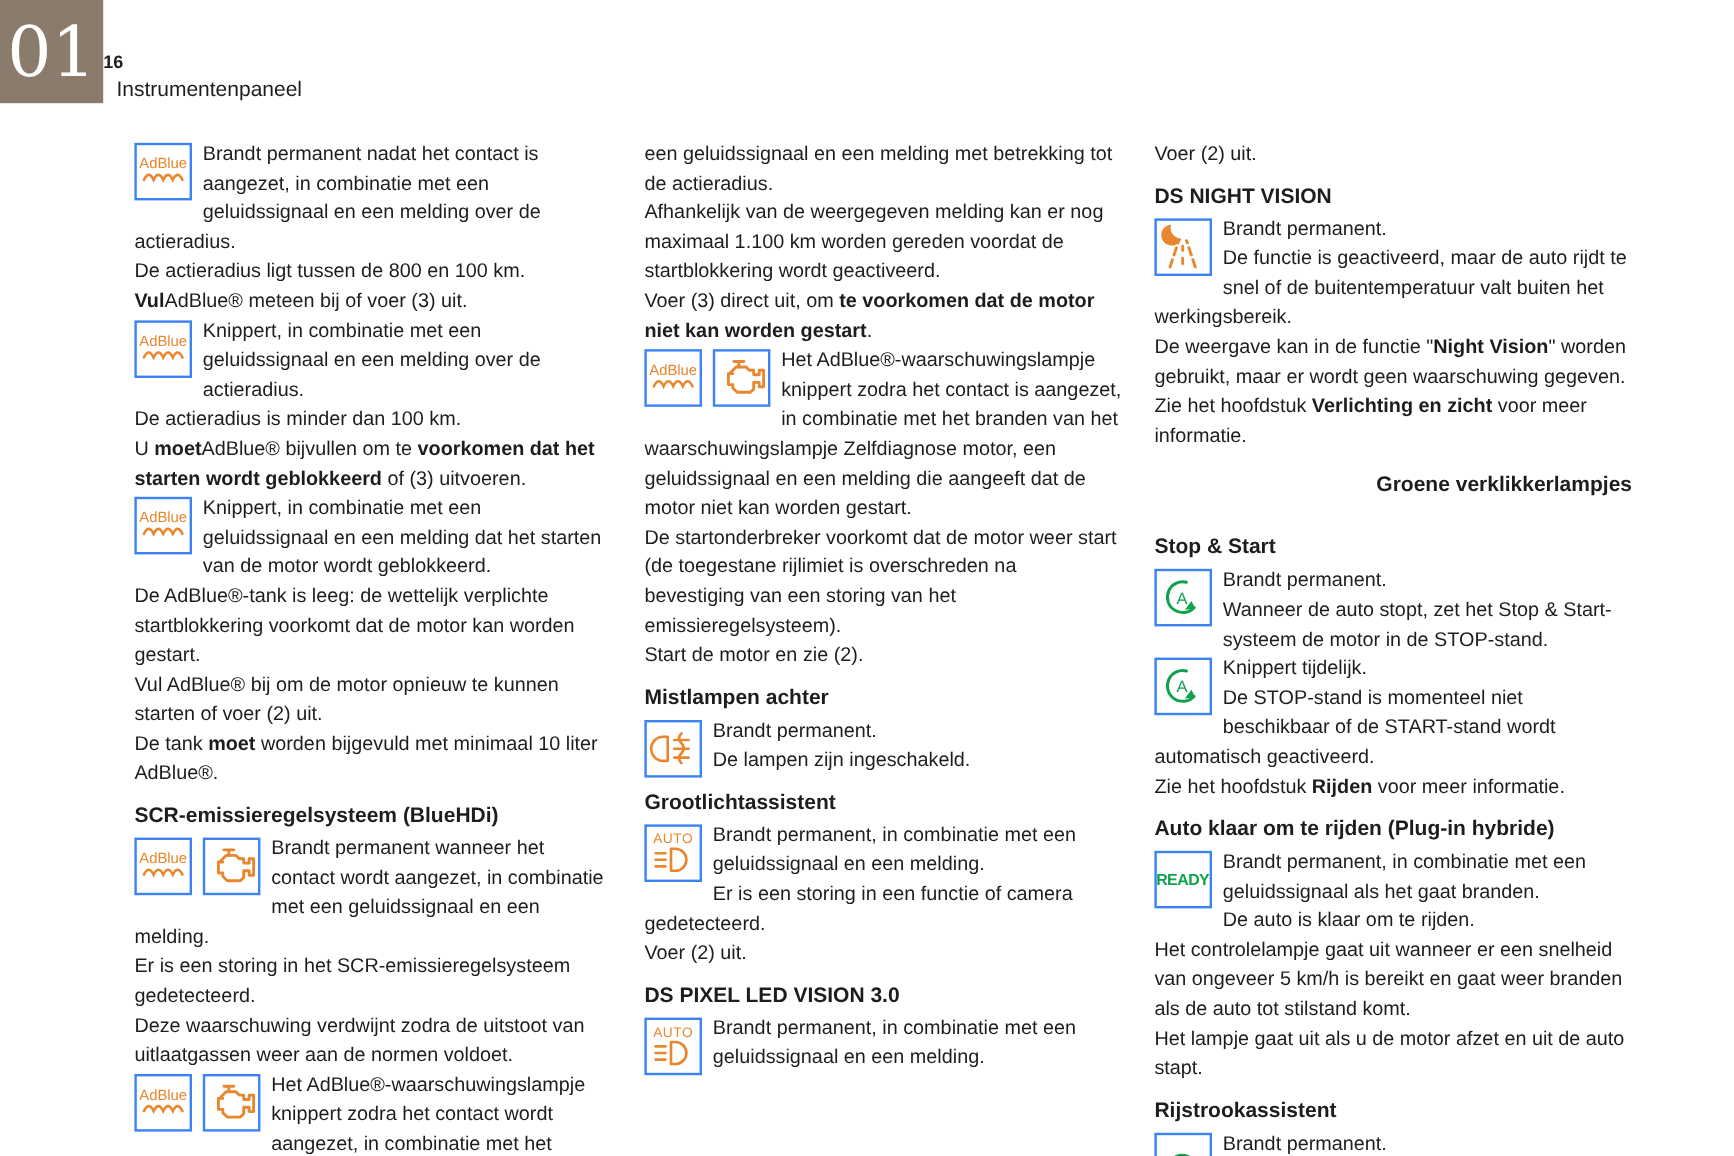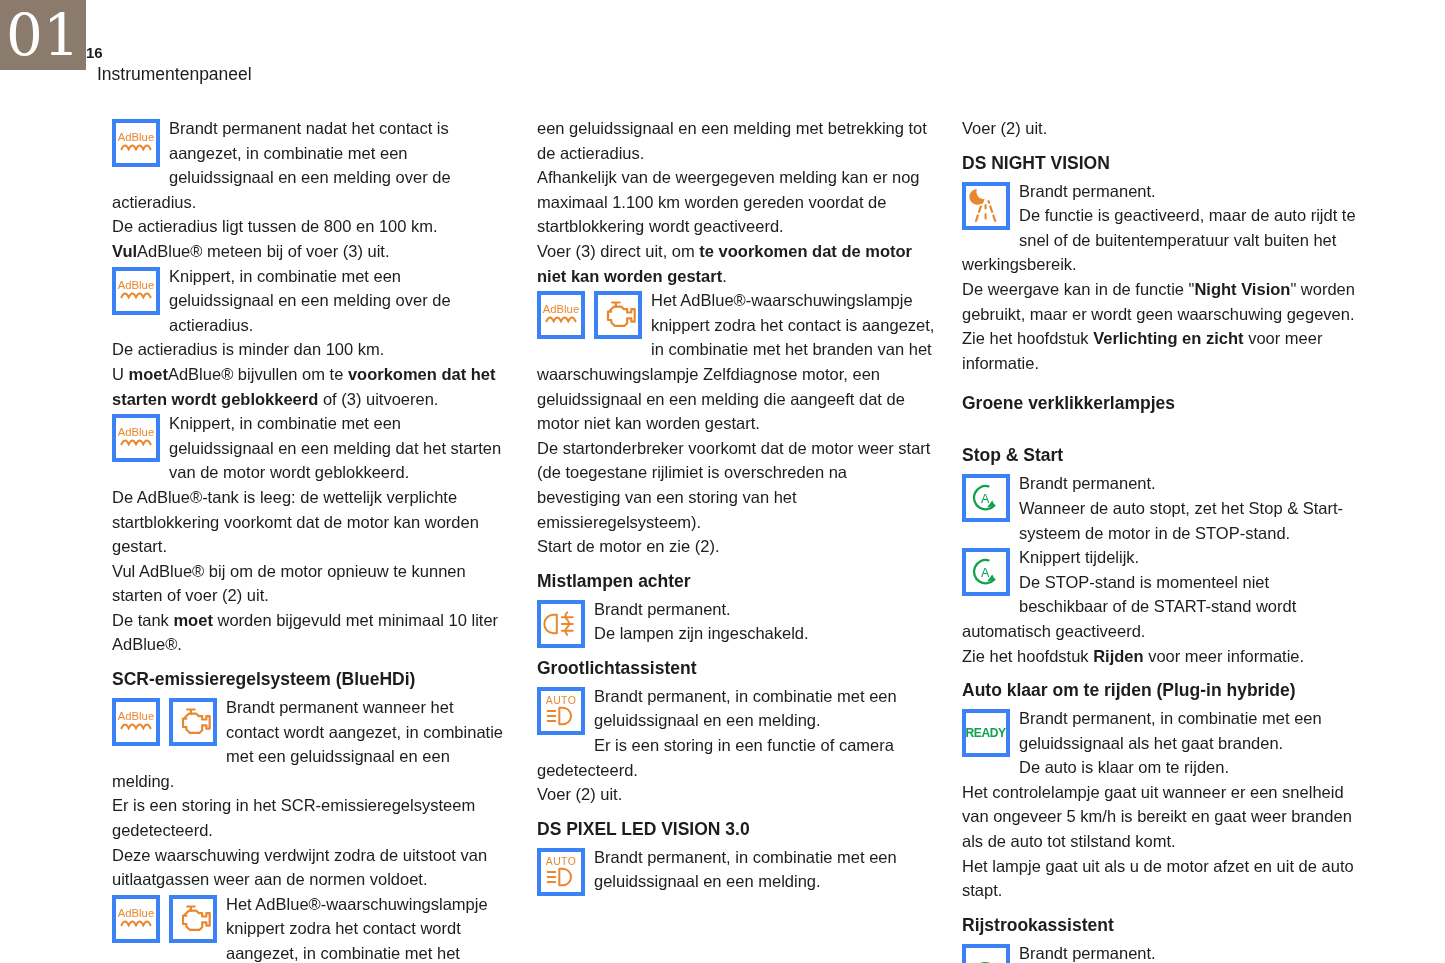--- a/index.html
+++ b/index.html
@@ -1,40 +1,40 @@
 <!DOCTYPE html>
 <html><head>
 <meta charset="utf-8">
 <style>
   * { margin:0; padding:0; box-sizing:border-box; }
   html,body { width:1445px; height:963px; background:#ffffff; overflow:hidden;
               font-family:"Liberation Sans","DejaVu Sans",sans-serif; color:#1d1d1b; }
 
-  .chapter-box { position:absolute; left:0; top:0; width:86px; height:70px;
+  .chapter-box { position:absolute; left:0; top:0; width:86px; height:86px;
                  display:flex; align-items:center; justify-content:center; }
   .chapter-box span { font-family:"DejaVu Serif","Liberation Serif",serif;
                       font-size:58px; color:#ffffff; line-height:1; }
 
   .page-number { position:absolute; left:86px; top:44px; font-size:15px; font-weight:bold; }
   .page-section-title { position:absolute; left:97px; top:64px; font-size:17.5px; }
 
   .content { position:absolute; left:112px; top:116px; display:flex; gap:27px; }
   .col { width:398px; }
 
   .block { clear:both; }
   .line { font-size:16.5px; line-height:24.6px; }
   .line b { font-weight:bold; }
 
   .heading { clear:both; font-size:17.5px; font-weight:bold; line-height:24px;
              margin:10px 0 4px 0; }
   .section-heading { clear:both; font-size:17.5px; font-weight:bold; line-height:24px;
-                     margin:16px 0 28px 0; }
+                     margin:16px 0 28px 0;text-align:right; }
 
   .icon-box { float:left; width:48px; height:48px; background:#ffffff;
-              border:4px solid #3b82f6; margin:3px 9px 2px 0;
+              border:2px solid #3b82f6; margin:3px 9px 2px 0;
               display:flex; align-items:center; justify-content:center; }
   .icon-box svg { display:block; }
 </style>
 </head>
 <body>
 
 <div class="chapter-box" id="chapterBox" style="background: rgb(138, 123, 108);">
   <span>01</span>
 </div>
 <div class="page-number">16</div>

